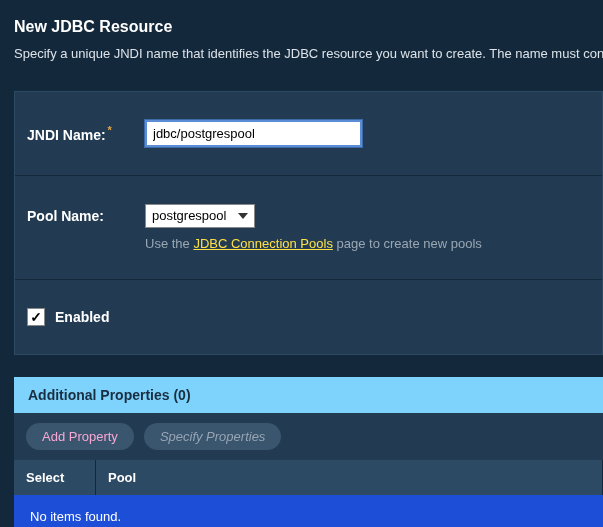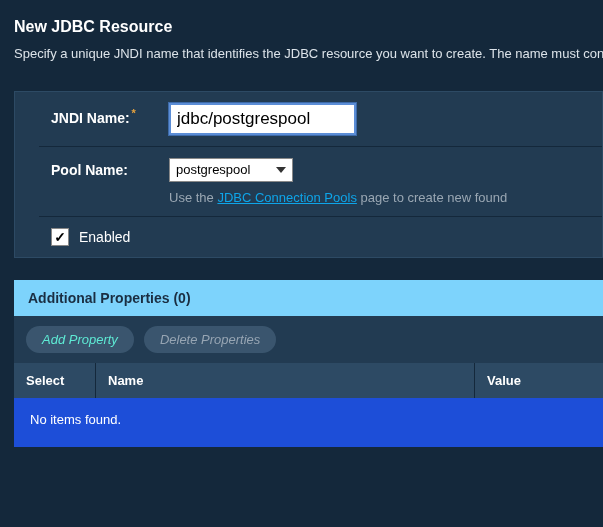--- a/index.html
+++ b/index.html
@@ -30,23 +30,22 @@
       white-space: nowrap;
     }
     .form-panel {
       background: #223b52;
       border: 1px solid #2d4a64;
       margin-right: 0;
     }
     .form-row {
       display: flex;
       align-items: flex-start;
-      padding: 11px 12px;
+      padding: 28px 12px;
       border-bottom: 1px solid #14283b;
-      margin-left: 24px;
     }
     .form-row:last-child {
       border-bottom: none;
     }
     .form-label-cell {
       width: 118px;
       flex-shrink: 0;
       font-size: 14px;
       font-weight: bold;
       padding-top: 4px;
@@ -58,33 +57,33 @@
       margin-left: 2px;
     }
     .form-field-cell {
       flex: 1;
     }
     input[type="text"].text-input {
       background: #fff;
       color: #000;
       border: 2px solid #4a6fa5;
       padding: 4px 6px;
-      font-size: 17px;
-      width: 187px;
+      font-size: 13px;
+      width: 217px;
     }
     input[type="text"].text-input.focused {
       border: 2px solid #5b8dd6;
       outline: 1px solid #3d6aa8;
     }
     .select-wrap {
       display: inline-block;
       background: #fff;
       border: 1px solid #888;
       position: relative;
-      width: 124px;
+      width: 110px;
       height: 24px;
     }
     .select-value {
       color: #000;
       font-size: 13px;
       padding: 3px 22px 3px 6px;
       display: block;
     }
     .select-arrow {
       position: absolute;
@@ -96,21 +95,21 @@
       border-left: 5px solid transparent;
       border-right: 5px solid transparent;
       border-top: 6px solid #333;
     }
     .hint-text {
       font-size: 13px;
       color: #9aa7b3;
       margin-top: 8px;
     }
     .hint-link {
-      color: #0ea5e9;
+      color: #fde047;
       text-decoration: underline;
       cursor: pointer;
     }
     input[type="text"].desc-input {
       background: #fff;
       color: #000;
       border: 1px solid #9bb0c4;
       padding: 5px 6px;
       font-size: 14px;
       width: 440px;
@@ -127,45 +126,44 @@
       border: 1px solid #888;
       display: flex;
       align-items: center;
       justify-content: center;
       color: #000;
       font-size: 14px;
       font-weight: bold;
     }
     .checkbox-label {
       font-size: 14px;
-      font-weight: normal;
+      font-weight: bold;
     }
     .section-header {
       background: #7dd3fc;
       color: #1a2e42;
       font-weight: bold;
       font-size: 14px;
       padding: 10px 14px;
       margin-top: 22px;
     }
     .btn-row {
       background: #223b52;
       padding: 10px 12px;
       display: flex;
       gap: 10px;
     }
     .btn {
       background: #3a556e;
-      color: #5eead4;
+      color: #f9a8d4;
       border: none;
       border-radius: 14px;
       padding: 6px 16px;
       font-size: 13px;
       cursor: pointer;
-      font-style: italic;
     }
     .btn.disabled {
       color: #97a5b3;
       font-style: italic;
       cursor: default;
     }
     .table-head {
       display: flex;
       background: #2d4a64;
       align-items: center;
@@ -204,45 +202,44 @@
     </div>
 
     <div class="form-row">
       <div class="form-label-cell">Pool Name:</div>
       <div class="form-field-cell">
         <div class="select-wrap">
           <span class="select-value">postgrespool</span>
           <span class="select-arrow"></span>
         </div>
         <div class="hint-text">
-          <span>Use the </span><a class="hint-link">JDBC Connection Pools</a><span> page to create new found</span>
+          <span>Use the </span><a class="hint-link">JDBC Connection Pools</a><span> page to create new pools</span>
         </div>
       </div>
     </div>
 
 
     <div class="form-row">
       <div class="form-field-cell checkbox-cell">
         <div class="checkbox-box">
           <span>✓</span>
         </div>
         <span class="checkbox-label">Enabled</span>
       </div>
     </div>
 
   </div>
 
   <div class="section-header">Additional Properties (0)</div>
 
   <div class="btn-row">
     <button class="btn">Add Property</button>
-    <button class="btn disabled">Delete Properties</button>
+    <button class="btn disabled">Specify Properties</button>
   </div>
 
   <div class="table-head">
     <div class="th select-col">Select</div>
-    <div class="th name-col">Name</div>
-    <div class="th value-col">Value</div>
+    <div class="th name-col">Pool</div>
   </div>
 
   <div class="table-empty">No items found.</div>
 
 </div>
 
 </body></html>

